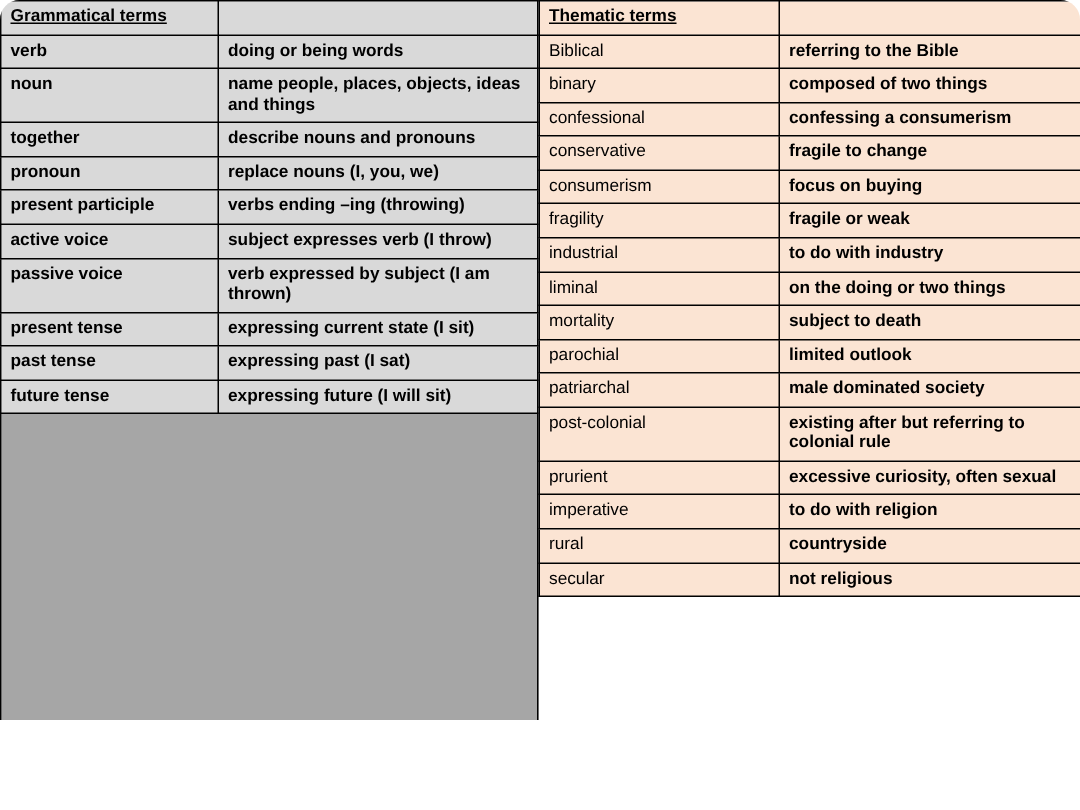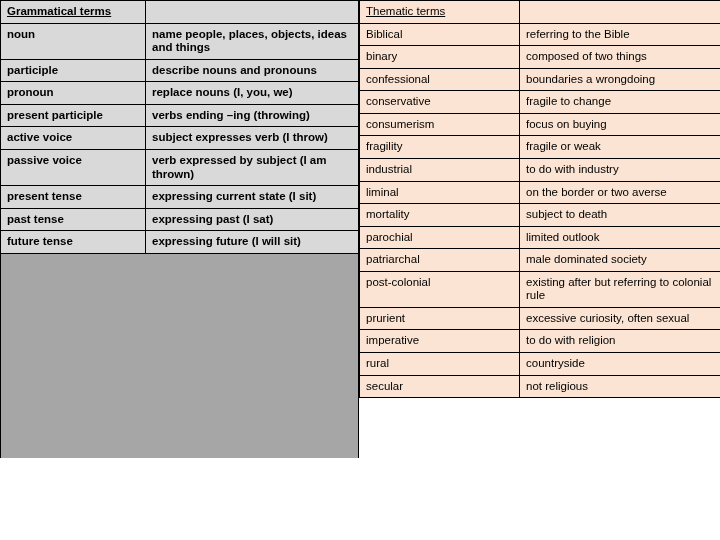--- a/index.html
+++ b/index.html
@@ -12,20 +12,21 @@
     height: 540px;
     overflow: hidden;
     font-family: "Liberation Sans", sans-serif;
   }
   #page {
     position: relative;
     width: 720px;
     height: 540px;
     background: #ffffff;
     overflow: hidden;
+    border-radius: 13px;
   }
   .tables-wrap {
     position: absolute;
     left: 0px;
     top: 0px;
     width: 720px;
     display: flex;
     align-items: flex-start;
   }
   table.tbl {
@@ -73,23 +74,23 @@
   #thematic-table {
     width: 362px;
   }
   #thematic-table td,
   #thematic-table th {
     background: #fbe4d3;
   }
   #thematic-table .col-term { width: 160px; }
   #thematic-table .col-def  { width: 202px; }
   #thematic-table .term-cell { font-weight: normal; }
-  #thematic-table .def-cell  { font-weight: normal; margin-top: 12px; }
+  #thematic-table .def-cell  { font-weight: bold; margin-top: 12px; }
   #thematic-table .hdr-cell {
-    font-weight: normal;
+    font-weight: bold;
     text-decoration: underline;
   }
 
   .hdr-row td { padding-top: 5px; padding-bottom: 6px; }
   .tall-row td { padding-bottom: 22px; }
 </style>
 </head>
 <body>
 
 <div id="page">
@@ -99,25 +100,29 @@
       <colgroup>
         <col class="col-term">
         <col class="col-def">
       </colgroup>
       <tbody id="grammatical-body">
           <tr class="hdr-row">
             <td class="hdr-cell">Grammatical terms</td>
             <td>&nbsp;</td>
           </tr>
           <tr>
+            <td class="term-cell">verb</td>
+            <td class="def-cell">doing or being words</td>
+          </tr>
+          <tr>
             <td class="term-cell">noun</td>
             <td class="def-cell">name people, places, objects, ideas and things</td>
           </tr>
           <tr>
-            <td class="term-cell">participle</td>
+            <td class="term-cell">together</td>
             <td class="def-cell">describe nouns and pronouns</td>
           </tr>
           <tr>
             <td class="term-cell">pronoun</td>
             <td class="def-cell">replace nouns (I, you, we)</td>
           </tr>
           <tr>
             <td class="term-cell">present participle</td>
             <td class="def-cell">verbs ending –ing (throwing)</td>
           </tr>
@@ -160,41 +165,41 @@
           <tr>
             <td class="term-cell">Biblical</td>
             <td class="def-cell">referring to the Bible</td>
           </tr>
           <tr class="tall-row">
             <td class="term-cell">binary</td>
             <td class="def-cell">composed of two things</td>
           </tr>
           <tr>
             <td class="term-cell">confessional</td>
-            <td class="def-cell">boundaries a wrongdoing</td>
+            <td class="def-cell">confessing a consumerism</td>
           </tr>
           <tr>
             <td class="term-cell">conservative</td>
             <td class="def-cell">fragile to change</td>
           </tr>
           <tr>
             <td class="term-cell">consumerism</td>
             <td class="def-cell">focus on buying</td>
           </tr>
           <tr class="tall-row">
             <td class="term-cell">fragility</td>
             <td class="def-cell">fragile or weak</td>
           </tr>
           <tr>
             <td class="term-cell">industrial</td>
             <td class="def-cell">to do with industry</td>
           </tr>
           <tr>
             <td class="term-cell">liminal</td>
-            <td class="def-cell">on the border or two averse</td>
+            <td class="def-cell">on the doing or two things</td>
           </tr>
           <tr>
             <td class="term-cell">mortality</td>
             <td class="def-cell">subject to death</td>
           </tr>
           <tr>
             <td class="term-cell">parochial</td>
             <td class="def-cell">limited outlook</td>
           </tr>
           <tr>

